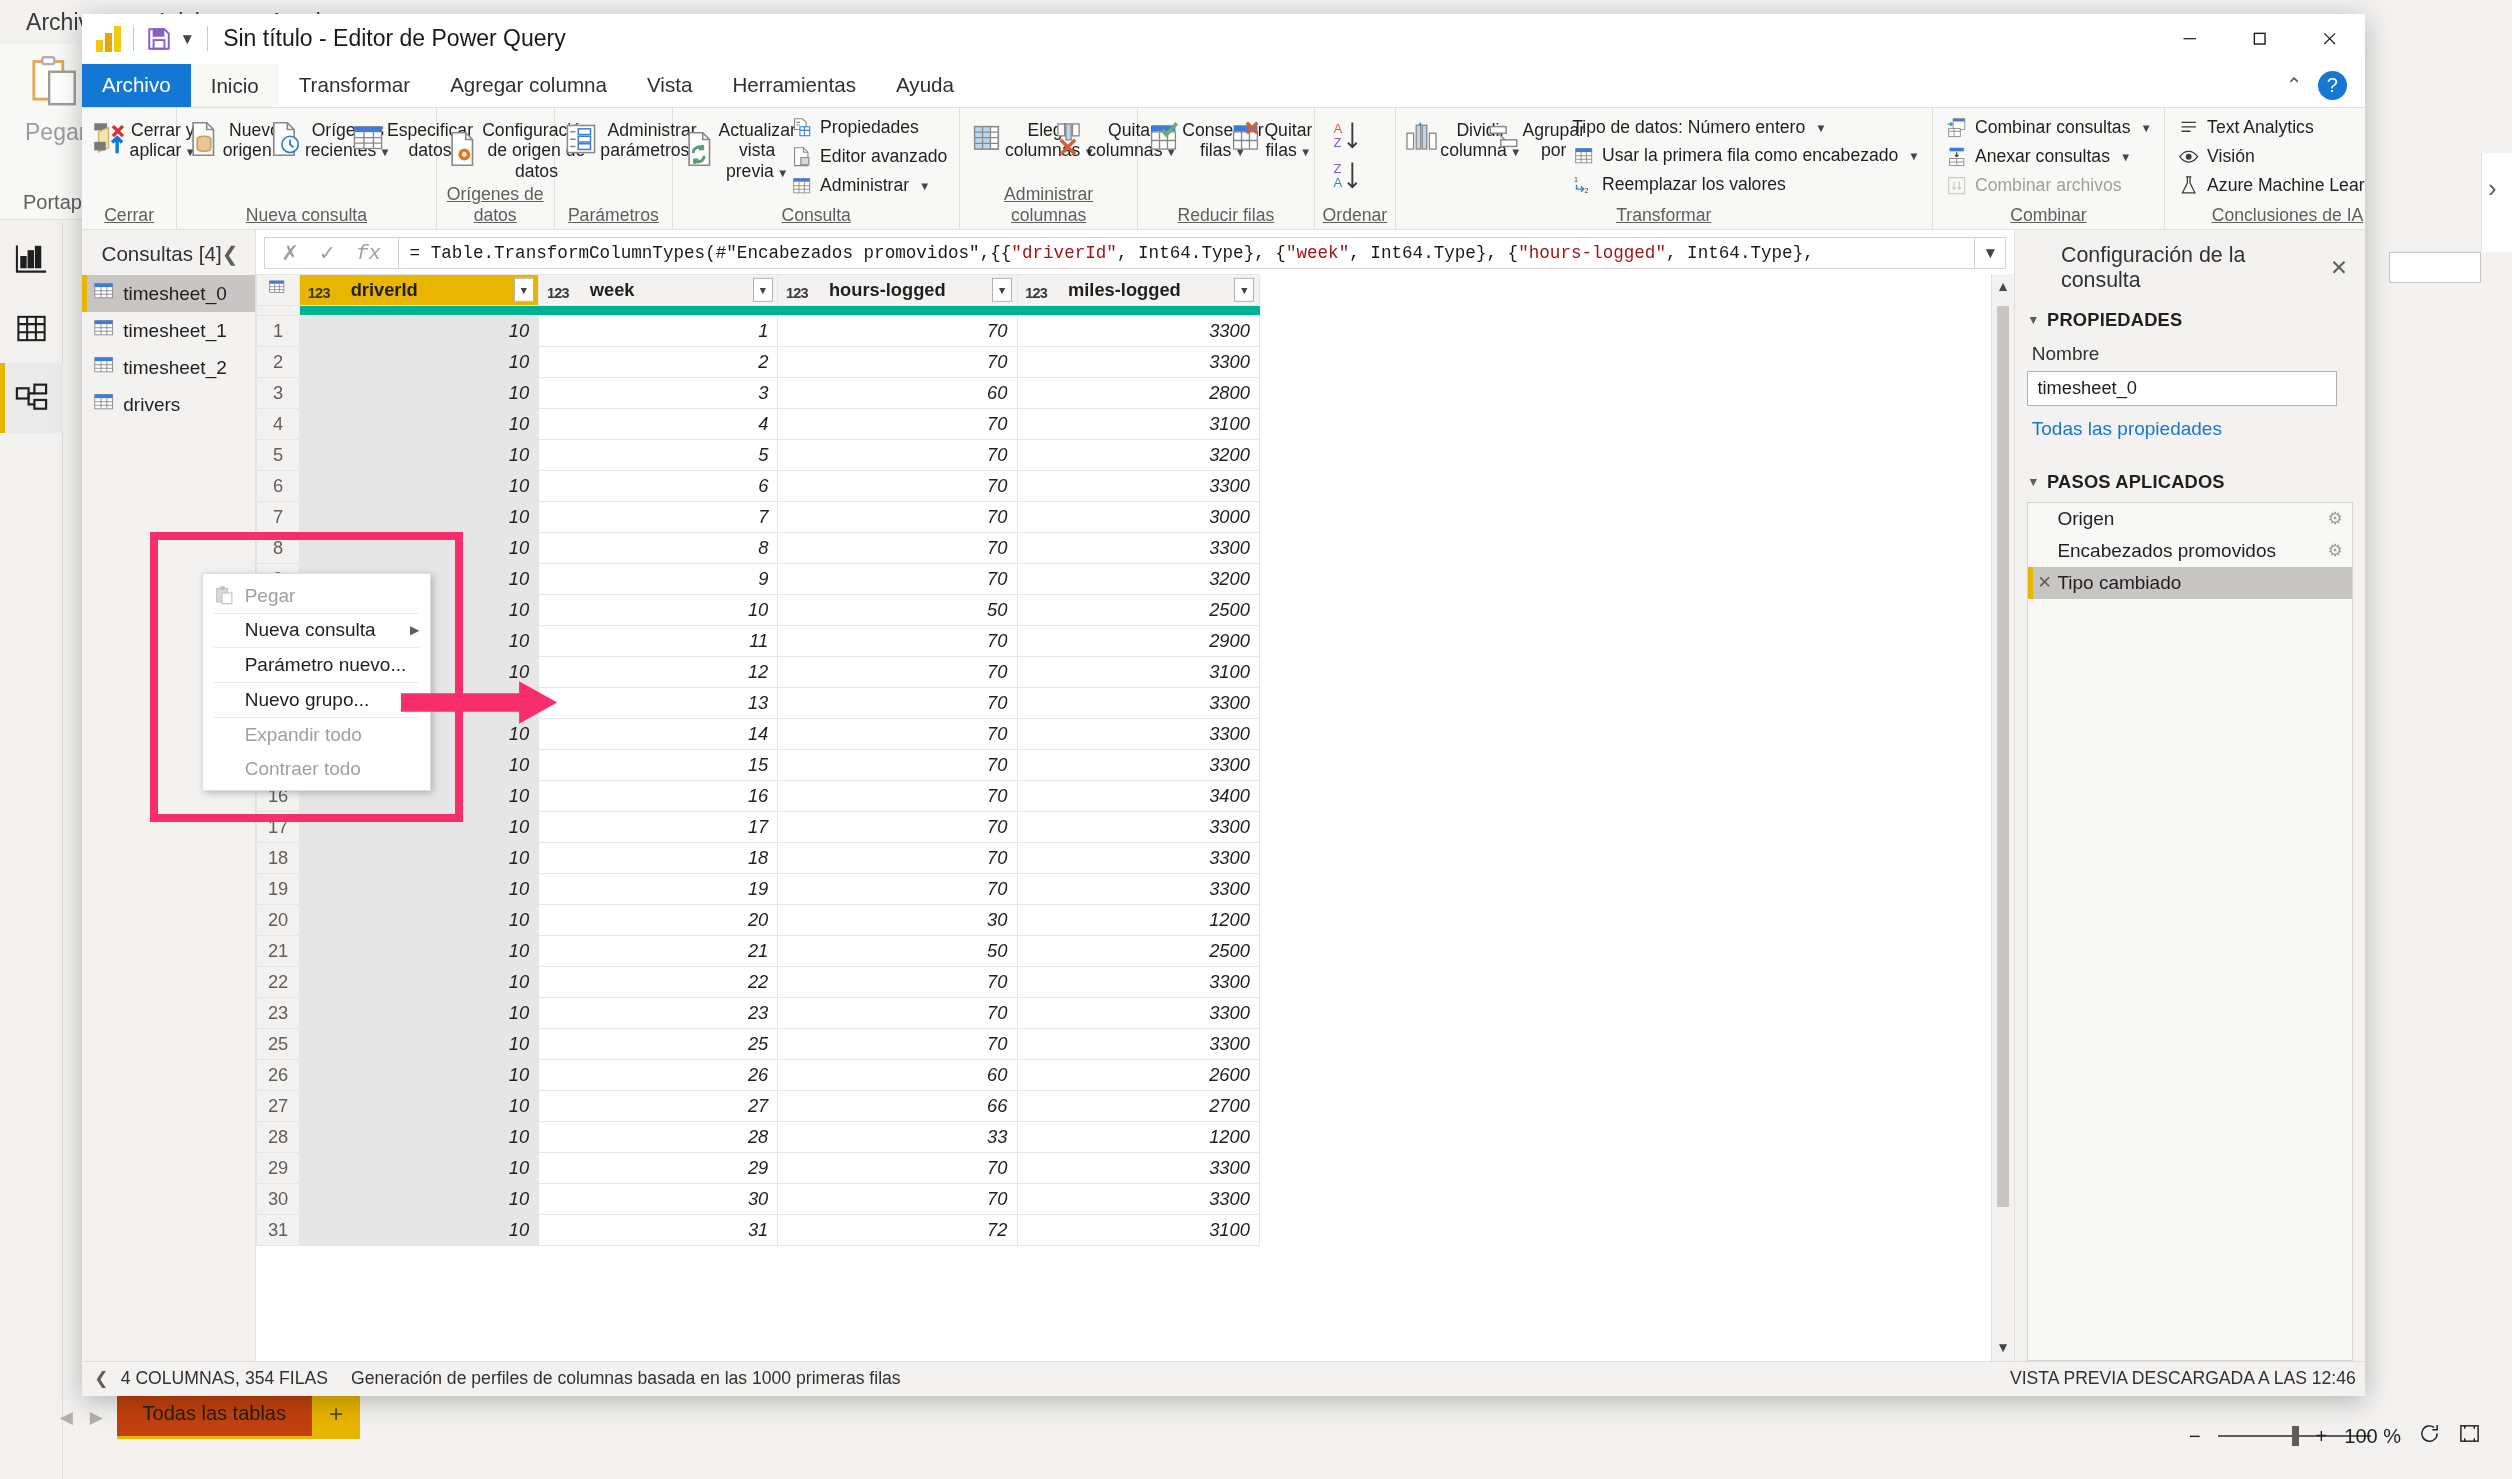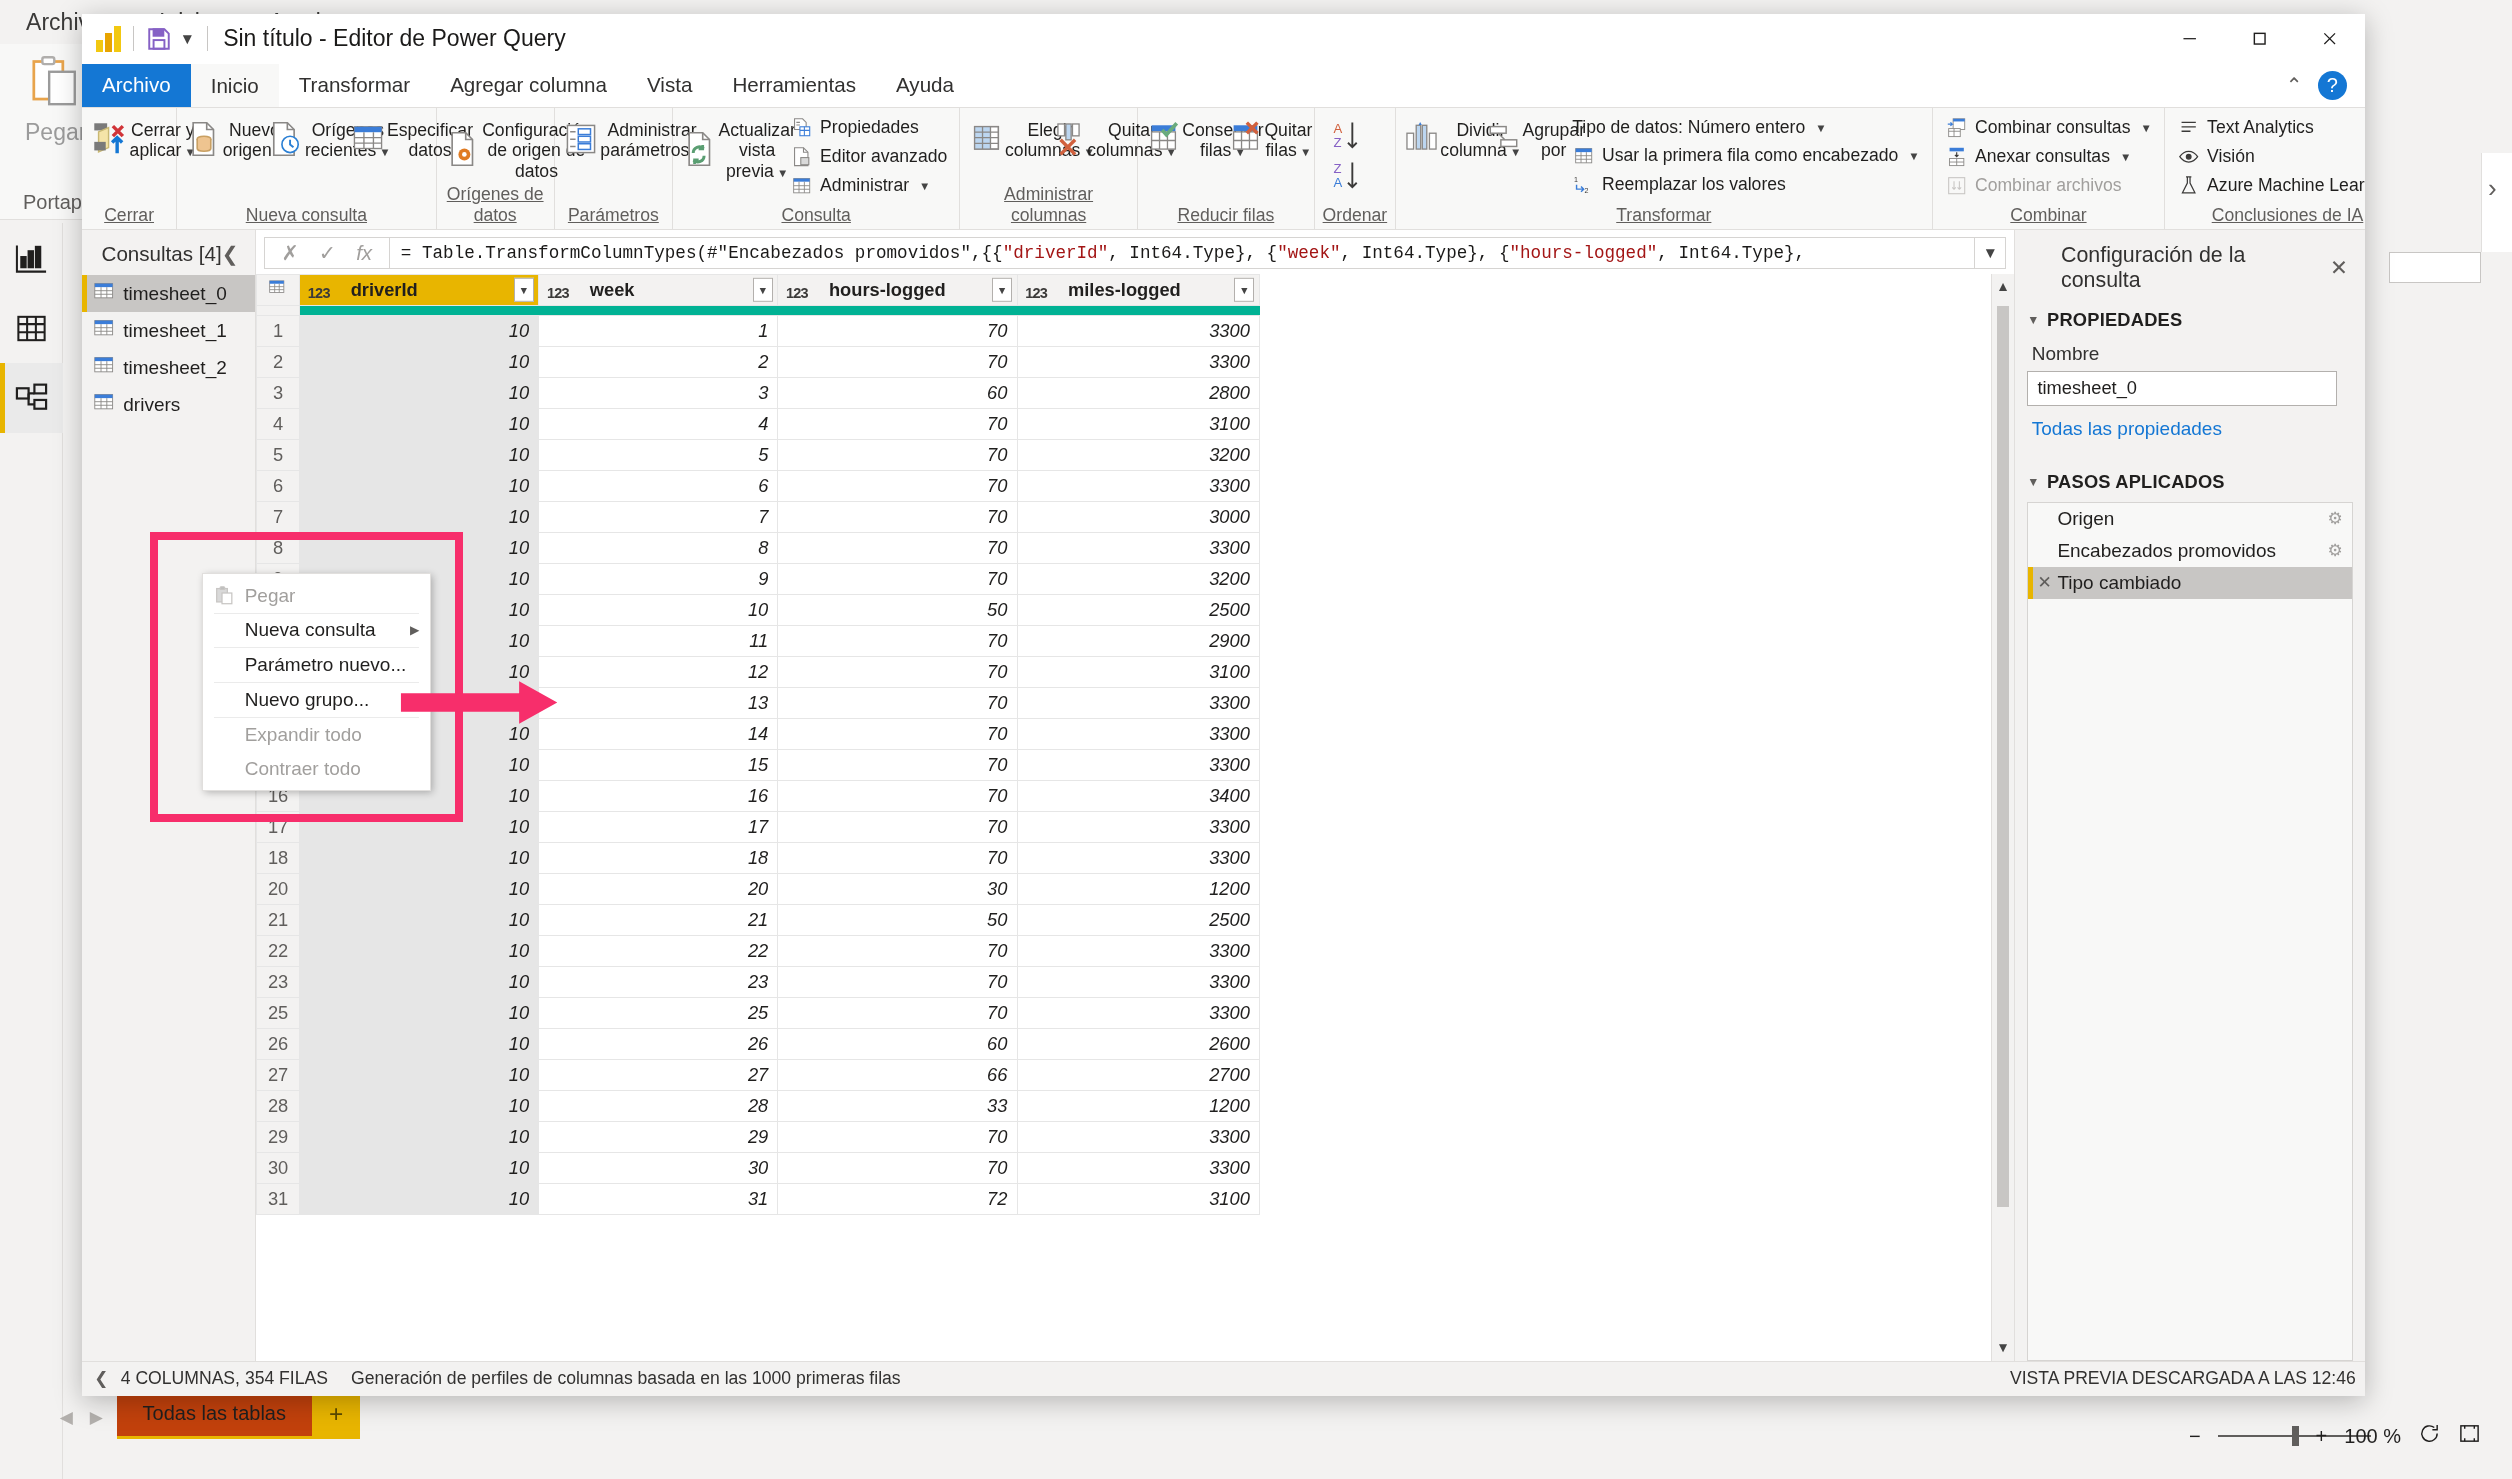--- a/index.html
+++ b/index.html
@@ -111,21 +111,21 @@
                                width: 4.6px; background: #e8b500; }
 
   
   #center-pane { flex: 1; display: flex; flex-direction: column; min-width: 0;
                  background: #fff; }
   #formula-bar { display: flex; align-items: stretch; height: 44px; flex: none;
                  padding: 7.6px 7.6px 4.6px 7.6px; gap: 0; }
   #fb-buttons { display: flex; align-items: center; gap: 20px; padding: 0 17px;
                 border: 0.8px solid #d6d4d2; background: #fff; }
   #fb-buttons span { font-size: 20.6px; color: #a19f9d; }
-  #fb-buttons .fx { font-style: italic; font-family: Liberation Sans, sans-serif; text-align: right; }
+  #fb-buttons .fx { font-style: italic; font-family: Liberation Mono, monospace; text-align: right; }
   #fb-input { flex: 1; border: 0.8px solid #d6d4d2; border-left: none; background: #fff;
               display: flex; align-items: center; padding: 0 10.7px;
               font-family: "Liberation Mono", monospace; font-size: 17.6px; color: #1b1a19;
               white-space: nowrap; overflow: hidden; }
   #fb-input .str { color: #a31515; }
   #fb-caret { width: 31px; display: flex; align-items: center; justify-content: center;
               font-size: 15.3px; color: #444; border: 0.8px solid #d6d4d2; border-left: none;
               background: #fff; }
 
   
@@ -958,20 +958,27 @@
                   <td class="val">3300</td>
                 </tr>
                 <tr class="row">
                   <td class="idx">18</td>
                   <td class="val shaded">10</td>
                   <td class="val">18</td>
                   <td class="val">70</td>
                   <td class="val">3300</td>
                 </tr>
                 <tr class="row">
+                  <td class="idx">19</td>
+                  <td class="val shaded">10</td>
+                  <td class="val">19</td>
+                  <td class="val">70</td>
+                  <td class="val">3300</td>
+                </tr>
+                <tr class="row">
                   <td class="idx">20</td>
                   <td class="val shaded">10</td>
                   <td class="val">20</td>
                   <td class="val">30</td>
                   <td class="val">1200</td>
                 </tr>
                 <tr class="row">
                   <td class="idx">21</td>
                   <td class="val shaded">10</td>
                   <td class="val">21</td>

